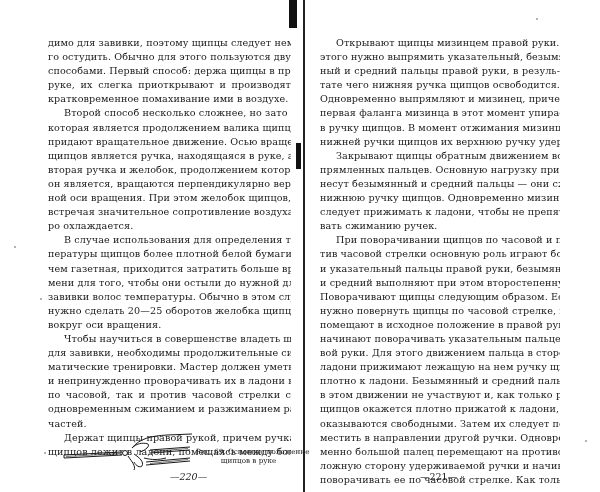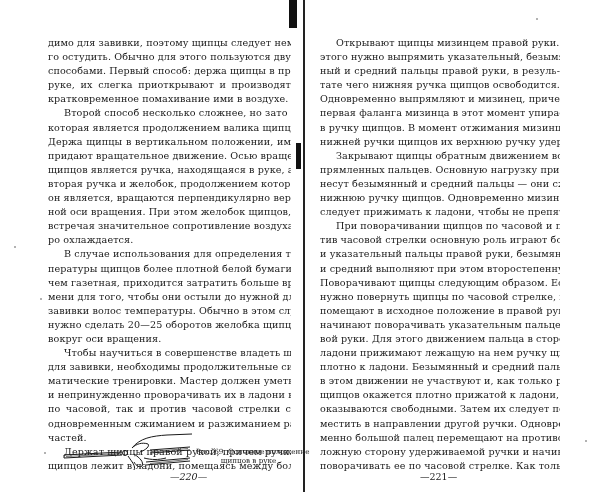--- a/index.html
+++ b/index.html
@@ -44,21 +44,20 @@
 
 <div class="page page-left">
   <div class="text-block" id="left-text">
       <span class="line">димо для завивки, поэтому щипцы следует немно-</span>
       <span class="line">го остудить. Обычно для этого пользуются двумя</span>
       <span class="line">способами. Первый способ: держа щипцы в правой</span>
       <span class="line">руке, их слегка приоткрывают и производят</span>
       <span class="line last">кратковременное помахивание ими в воздухе.</span>
       <span class="line" style="padding-left: 16px;">Второй способ несколько сложнее, но зато эффек-</span>
       <span class="line">которая является продолжением валика щипцов.</span>
-      <span class="line">Держа щипцы в вертикальном положении, им</span>
       <span class="line">придают вращательное движение. Осью вращения</span>
       <span class="line">щипцов является ручка, находящаяся в руке, а</span>
       <span class="line">вторая ручка и желобок, продолжением которой</span>
       <span class="line">он является, вращаются перпендикулярно вертикаль-</span>
       <span class="line">ной оси вращения. При этом желобок щипцов,</span>
       <span class="line">встречая значительное сопротивление воздуха, быст-</span>
       <span class="line last">ро охлаждается.</span>
       <span class="line" style="padding-left: 16px;">В случае использования для определения тем-</span>
       <span class="line">пературы щипцов более плотной белой бумаги,</span>
       <span class="line">чем газетная, приходится затратить больше вре-</span>
@@ -121,20 +120,21 @@
       <span class="line">тате чего нижняя ручка щипцов освободится.</span>
       <span class="line">Одновременно выпрямляют и мизинец, причем</span>
       <span class="line">первая фаланга мизинца в этот момент упирается</span>
       <span class="line">в ручку щипцов. В момент отжимания мизинцем</span>
       <span class="line">нижней ручки щипцов их верхнюю ручку удержи-</span>
       <span class="line" style="padding-left: 16px;">Закрывают щипцы обратным движением всех вы-</span>
       <span class="line">прямленных пальцев. Основную нагрузку при этом</span>
       <span class="line">несут безымянный и средний пальцы — они сжимают</span>
       <span class="line">нижнюю ручку щипцов. Одновременно мизинец</span>
       <span class="line">следует прижимать к ладони, чтобы не препятство-</span>
+      <span class="line last">вать сжиманию ручек.</span>
       <span class="line" style="padding-left: 16px;">При поворачивании щипцов по часовой и про-</span>
       <span class="line">тив часовой стрелки основную роль играют большой</span>
       <span class="line">и указательный пальцы правой руки, безымянный</span>
       <span class="line">и средний выполняют при этом второстепенную роль.</span>
       <span class="line">Поворачивают щипцы следующим образом. Если</span>
       <span class="line">нужно повернуть щипцы по часовой стрелке, их</span>
       <span class="line">помещают в исходное положение в правой руке и</span>
       <span class="line">начинают поворачивать указательным пальцем пра-</span>
       <span class="line">вой руки. Для этого движением пальца в сторону</span>
       <span class="line">ладони прижимают лежащую на нем ручку щипцов</span>

